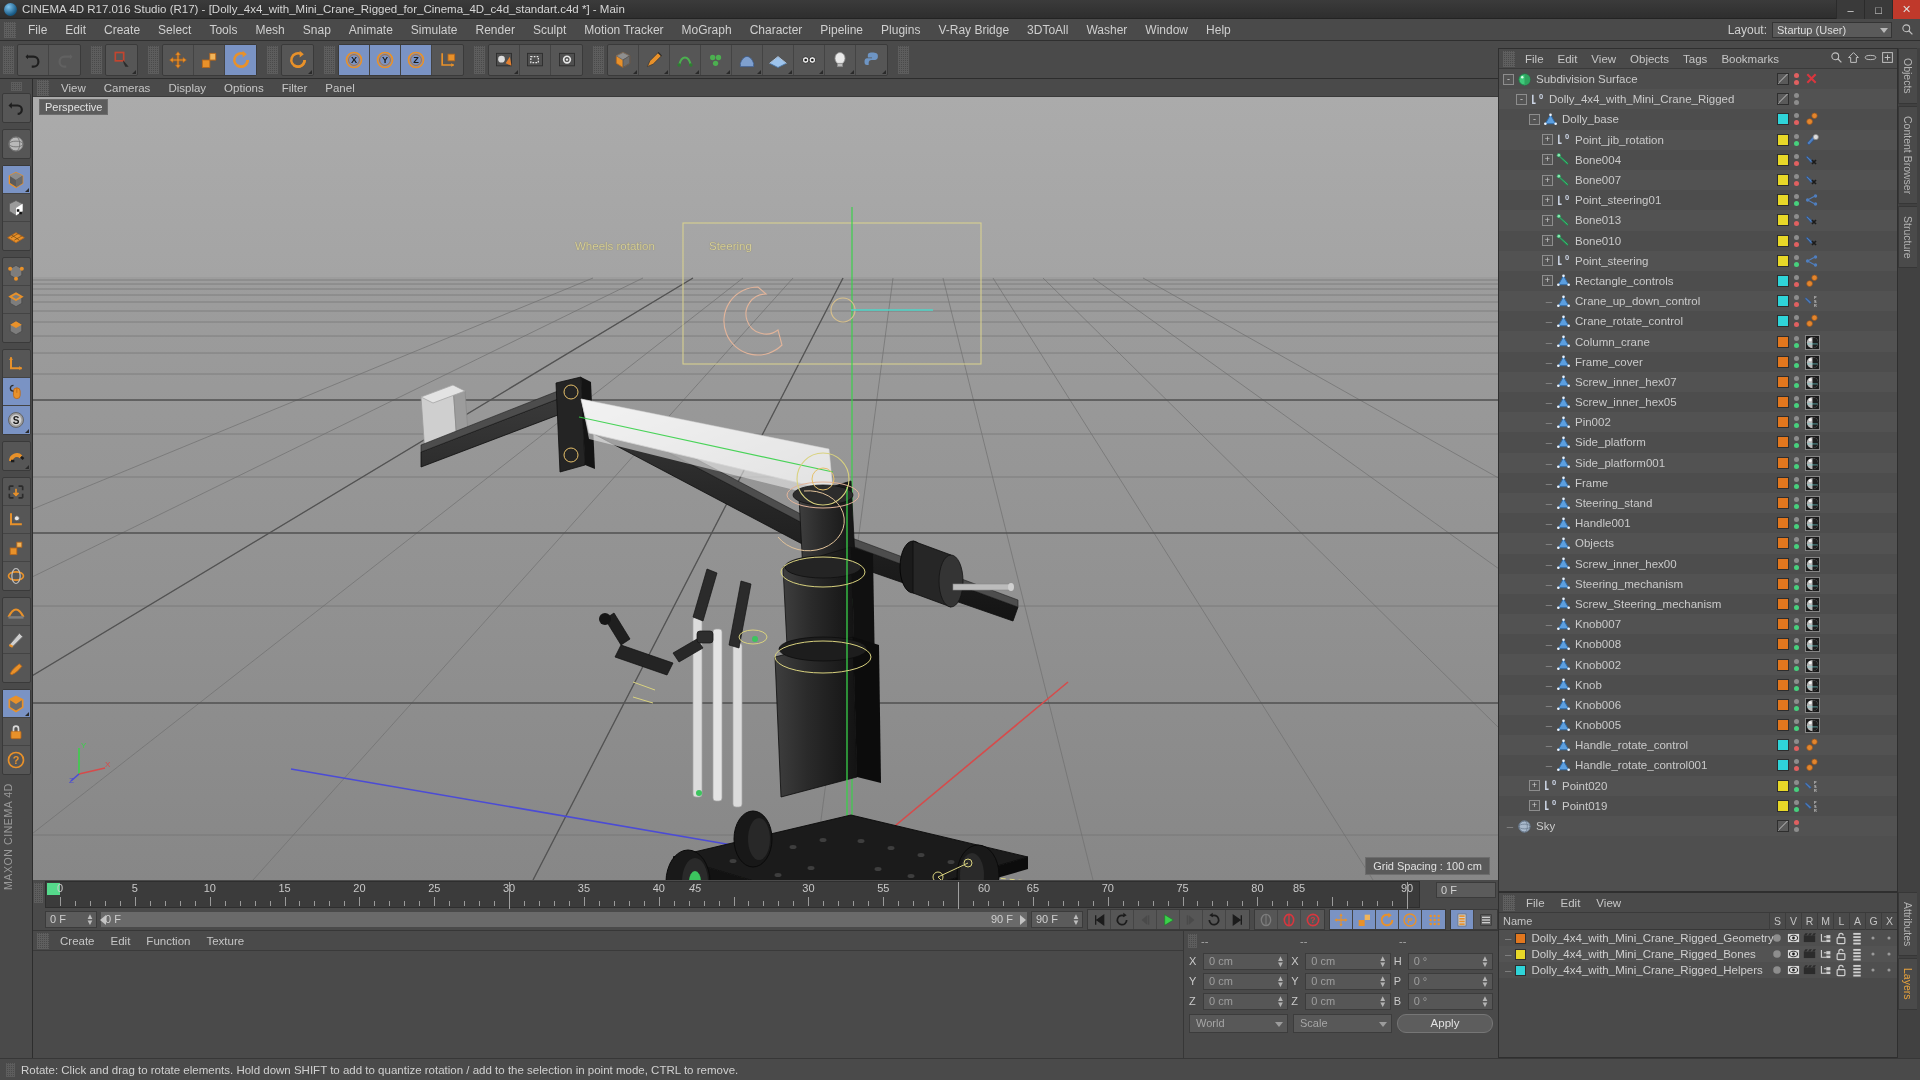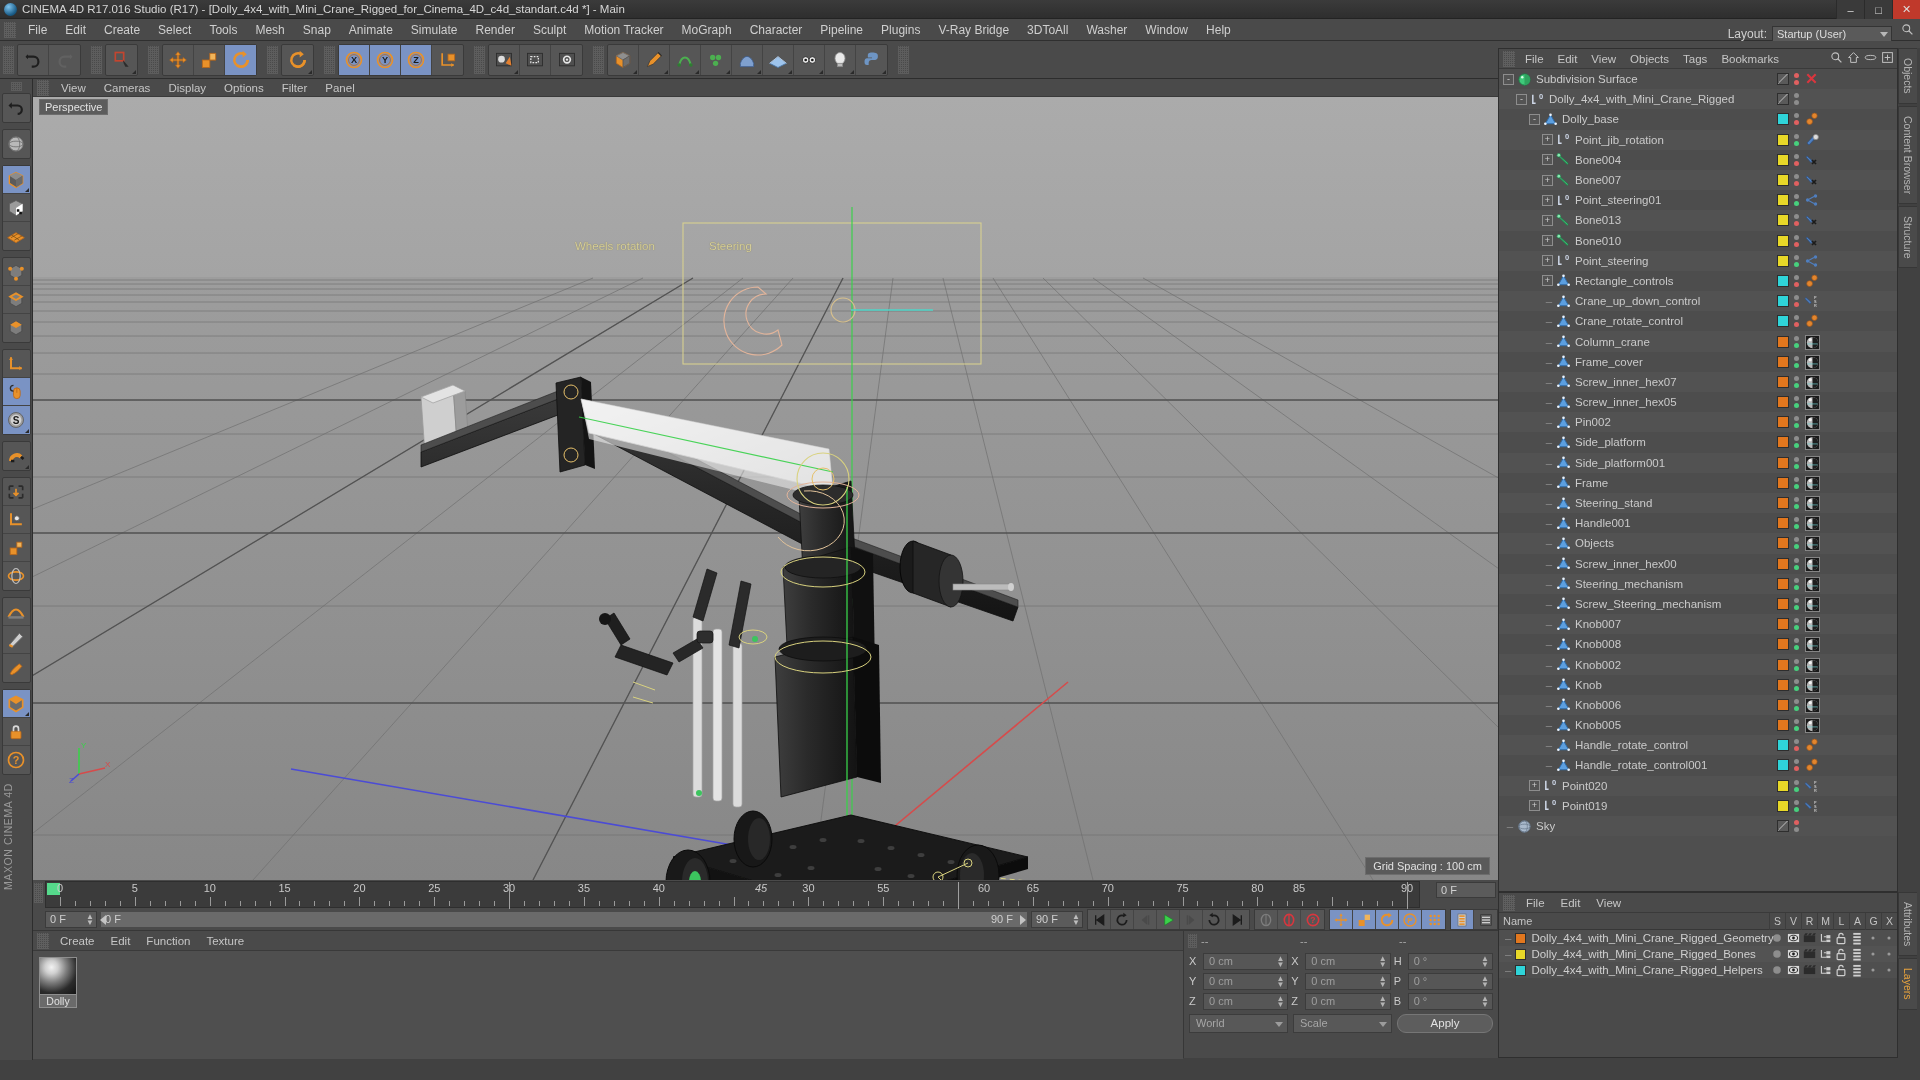--- a/index.html
+++ b/index.html
@@ -36,21 +36,21 @@
   .menubar {
     position:absolute; left:0; top:19px; width:1920px; height:22px;
     background:#4a4a4a; display:flex; align-items:center;
     border-bottom:1px solid #2f2f2f;
   }
   .menu-grip { width:12px; height:16px; margin:0 3px 0 4px;
     background-image:repeating-linear-gradient(0deg,#6e6e6e 0 1px,transparent 1px 2px),
                      repeating-linear-gradient(90deg,#6e6e6e 0 1px,transparent 1px 2px);
     opacity:.6;}
   .menubar .mi { padding:0 9px; font-size:12px; color:#cfcfcf; line-height:22px; white-space:nowrap; }
-  .layout-box { position:absolute; right:28px; top:0; height:30px; display:flex; align-items:center; gap:5px; }
+  .layout-box { position:absolute; right:28px; top:0; height:22px; display:flex; align-items:center; gap:5px; }
   .layout-label { font-size:12px; color:#cfcfcf; }
   .layout-select {
     width:120px; height:16px; background:#5a5a5a; border:1px solid #343434;
     font-size:11px; color:#ddd; display:flex; align-items:center;
     padding-left:4px; position:relative;
   }
   .layout-select .car { position:absolute; right:3px; top:5px;
     border-left:4px solid transparent; border-right:4px solid transparent; border-top:5px solid #b8b8b8; }
   .mag-icon { position:absolute; right:6px; top:4px; width:13px; height:13px; }
 
@@ -1911,21 +1911,21 @@
       <div class="tl-greenmark"></div>
     <span class="tl-tick-lab" style="left: 11px;">0</span>
         <span class="tl-tick-lab" style="left: 85.8333px;">5</span>
         <span class="tl-tick-lab" style="left: 157.667px;">10</span>
         <span class="tl-tick-lab" style="left: 232.5px;">15</span>
         <span class="tl-tick-lab" style="left: 307.333px;">20</span>
         <span class="tl-tick-lab" style="left: 382.167px;">25</span>
         <span class="tl-tick-lab" style="left: 457px;">30</span>
         <span class="tl-tick-lab" style="left: 531.833px;">35</span>
         <span class="tl-tick-lab" style="left: 606.667px;">40</span>
-        <span class="tl-tick-lab" style="left: 709px; font-style: italic;">45</span>
+        <span class="tl-tick-lab" style="left: 643px; font-style: italic;">45</span>
         <span class="tl-tick-lab" style="left: 756.333px;">30</span>
         <span class="tl-tick-lab" style="left: 831.167px;">55</span>
         <span class="tl-tick-lab" style="left: 932px;">60</span>
         <span class="tl-tick-lab" style="left: 980.833px;">65</span>
         <span class="tl-tick-lab" style="left: 1055.67px;">70</span>
         <span class="tl-tick-lab" style="left: 1130.5px;">75</span>
         <span class="tl-tick-lab" style="left: 1205.33px;">80</span>
         <span class="tl-tick-lab" style="left: 1247px;">85</span>
         <span class="tl-tick-lab" style="left: 1355px;">90</span>
         <i class="tl-minor" style="left: 14px; height: 9px;"></i>
@@ -2171,26 +2171,20 @@
   <div class="matmgr">
     <div class="mm-menubar">
       <div class="menu-grip"></div>
       <div id="mm-menu" style="display:flex;">
           <div class="mi">Create</div>
           <div class="mi">Edit</div>
           <div class="mi">Function</div>
           <div class="mi">Texture</div>
         </div>
     </div>
-    <div class="mm-body">
-      <div class="mm-chip">
-        <div class="mm-sphere"></div>
-        <div class="mm-name">Dolly</div>
-      </div>
-    </div>
   </div>
 
   <div class="coord">
     <div class="cd-head">
       <div class="cd-grip"></div>
       <span>--</span>
       <span>--</span>
       <span>--</span>
     </div>
     <div class="cd-grid" id="cd-grid">
@@ -2432,14 +2426,18 @@
       </div>
   </div>
 
   <div style="position:absolute;right:0;top:892px;width:22px;height:166px;background:#414141">
     <div id="rbtabs-host">
         <div class="rtab">Attributes</div>
         <div class="rtab sel">Layers</div>
       </div>
   </div>
 
+  <div class="statusbar">
+    <div class="sb-grip"></div>
+    <div class="sb-text">Rotate: Click and drag to rotate elements. Hold down SHIFT to add to quantize rotation / add to the selection in point mode, CTRL to remove.</div>
+  </div>
 
 </div>
 
 </body></html>

